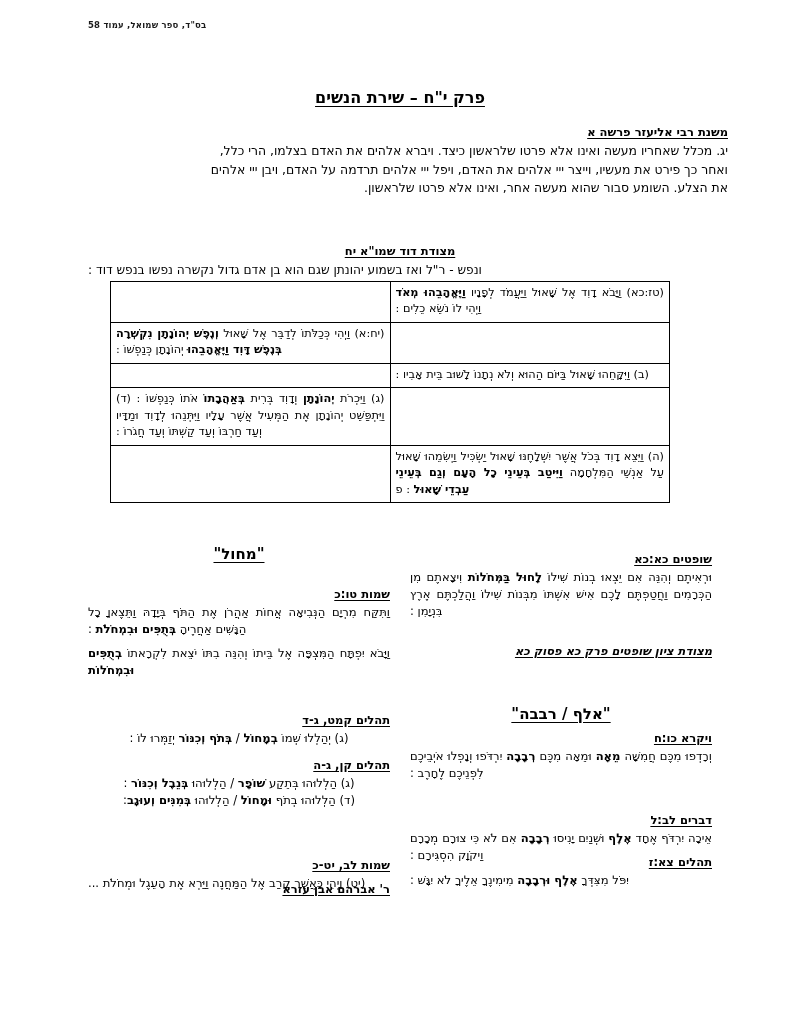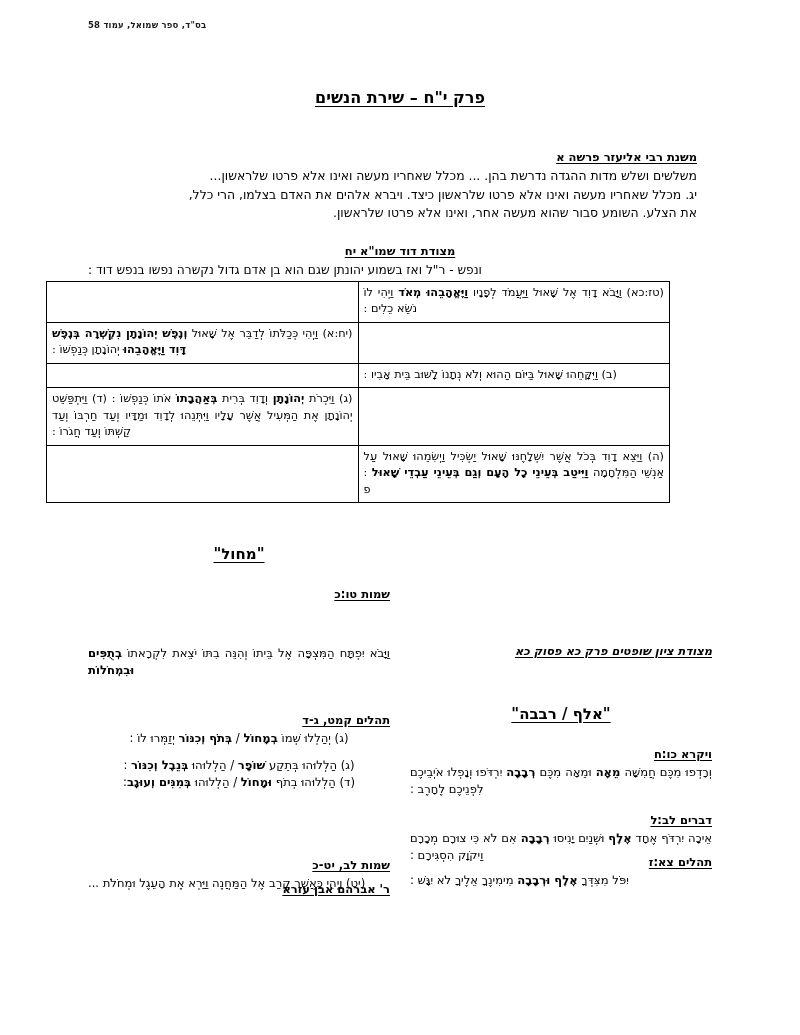--- a/index.html
+++ b/index.html
@@ -67,23 +67,22 @@
   .body-text {
     font-size: 12px;
     line-height: 1.5;
     text-align: justify;
     text-align-last: left;
   }
 
   
   #intro-block {
     top: 124px;
-    right: 103px;
+    right: 72px;
     width: 624px;
-    margin-top: 25px;
   }
   #intro-block .body-text {
     text-align: justify;
     text-align-last: right;
     direction: rtl;
     font-size: 12.4px;
     line-height: 1.52;
   }
   #intro-block .body-text .ln {
     display: block;
@@ -101,21 +100,21 @@
     text-align: center;
     font-size: 12.2px;
     line-height: 1.5;
   }
 
   
   .verse-table {
     position: absolute;
     top: 281px;
     right: 130px;
-    width: 624px;
+    width: 560px;
     border-collapse: collapse;
     table-layout: fixed;
     direction: rtl;
   }
   .verse-table td {
     border: 1px solid #000000;
     vertical-align: top;
     padding: 3px 5px 4px 5px;
     font-size: 11.3px;
     line-height: 1.46;
@@ -162,22 +161,22 @@
 
 <div class="page">
 
   <div class="doc-header">בס"ד, ספר שמואל, עמוד 58</div>
 
   <div class="doc-title">פרק י"ח – שירת הנשים</div>
 
   <div class="block" id="intro-block">
     <div class="sec-head">משנת רבי אליעזר פרשה א</div>
     <div class="body-text">
-      <span class="ln">משלשים ושלש מדות ההגדה נדרשת בהן. ... מכלל שאחריו מעשה ואינו אלא פרטו שלראשון...</span>
       <span class="ln">יג. מכלל שאחריו מעשה ואינו אלא פרטו שלראשון כיצד. ויברא אלהים את האדם בצלמו, הרי כלל,</span>
+      <span class="ln">ואחר כך פירט את מעשיו, וייצר ייי אלהים את האדם, ויפל ייי אלהים תרדמה על האדם, ויבן ייי אלהים</span>
       <span class="ln">את הצלע. השומע סבור שהוא מעשה אחר, ואינו אלא פרטו שלראשון.</span>
     </div>
   </div>
 
   <div class="block" id="metzudat-block">
     <div class="sec-head">מצודת דוד שמו"א יח</div>
     <div class="body-text">ונפש - ר"ל ואז בשמוע יהונתן שגם הוא בן אדם גדול נקשרה נפשו בנפש דוד :</div>
   </div>
 
   <table class="verse-table">
@@ -224,54 +223,60 @@
       </tr>
     </tbody>
   </table>
 
   <div class="block col-right" style="top:545px;">
     <div class="group-title">"מחול"</div>
   </div>
 
   <div class="block col-right sub-block" style="top:586px;margin-left:40px;">
     <div class="sec-head">שמות טו:כ</div>
+    <div class="body-text">וַתִּקַּח מִרְיָם הַנְּבִיאָה אֲחוֹת אַהֲרֹן אֶת הַתֹּף בְּיָדָהּ וַתֵּצֶאןָ כָל הַנָּשִׁים אַחֲרֶיהָ <b>בְּתֻפִּים וּבִמְחֹלֹת</b> :</div>
   </div>
 
   <div class="block col-right sub-block" style="top:645px;">
     <div class="body-text">וַיָּבֹא יִפְתָּח הַמִּצְפָּה אֶל בֵּיתוֹ וְהִנֵּה בִתּוֹ יֹצֵאת לִקְרָאתוֹ <b>בְתֻפִּים וּבִמְחֹלוֹת</b></div>
   </div>
 
   <div class="block col-right sub-block" style="top:712px;">
     <div class="sec-head">תהלים קמט, ג-ד</div>
     <div class="body-text ctr-last">(ג) יְהַלְלוּ שְׁמוֹ <b>בְמָחוֹל</b> / <b>בְּתֹף וְכִנּוֹר</b> יְזַמְּרוּ לוֹ :</div>
   </div>
 
   <div class="block col-right sub-block" style="top:757px;">
+    <div class="sec-head">תהלים קן, ג-ה</div>
     <div class="body-text ctr-last">(ג) הַלְלוּהוּ בְּתֵקַע <b>שׁוֹפָר</b> / הַלְלוּהוּ <b>בְּנֵבֶל וְכִנּוֹר</b> :<br>(ד) הַלְלוּהוּ בְתֹף <b>וּמָחוֹל</b> / הַלְלוּהוּ <b>בְּמִנִּים וְעוּגָב</b>:</div>
   </div>
 
   <div class="block col-right sub-block" style="top:817px;margin-top:40px;">
     <div class="sec-head">שמות לב, יט-כ</div>
     <div class="body-text">(יט) וַיְהִי כַּאֲשֶׁר קָרַב אֶל הַמַּחֲנֶה וַיַּרְא אֶת הָעֵגֶל וּמְחֹלֹת ...</div>
   </div>
 
   <div class="block col-right sub-block" style="top:881px;">
     <div class="sec-head">ר' אברהם אבן עזרא</div>
   </div>
 
+  <div class="block col-left sub-block" style="top:551px;">
+    <div class="sec-head">שופטים כא:כא</div>
+    <div class="body-text">וּרְאִיתֶם וְהִנֵּה אִם יֵצְאוּ בְנוֹת שִׁילוֹ <b>לָחוּל בַּמְּחֹלוֹת</b> וִיצָאתֶם מִן הַכְּרָמִים וַחֲטַפְתֶּם לָכֶם אִישׁ אִשְׁתּוֹ מִבְּנוֹת שִׁילוֹ וַהֲלַכְתֶּם אֶרֶץ בִּנְיָמִן :</div>
+  </div>
 
   <div class="block col-left sub-block" style="top:643px;font-style:italic;">
     <div class="sec-head">מצודת ציון שופטים פרק כא פסוק כא</div>
   </div>
 
   <div class="block col-left" style="top:705px;">
     <div class="group-title">"אלף / רבבה"</div>
   </div>
 
-  <div class="block col-left sub-block" style="top:746px;margin-left:38px;">
+  <div class="block col-left sub-block" style="top:730px;margin-left:38px;">
     <div class="sec-head">ויקרא כו:ח</div>
     <div class="body-text">וְרָדְפוּ מִכֶּם חֲמִשָּׁה <b>מֵאָה</b> וּמֵאָה מִכֶּם <b>רְבָבָה</b> יִרְדֹּפוּ וְנָפְלוּ אֹיְבֵיכֶם לִפְנֵיכֶם לֶחָרֶב :</div>
   </div>
 
   <div class="block col-left sub-block" style="top:812px;">
     <div class="sec-head">דברים לב:ל</div>
     <div class="body-text">אֵיכָה יִרְדֹּף אֶחָד <b>אֶלֶף</b> וּשְׁנַיִם יָנִיסוּ <b>רְבָבָה</b> אִם לֹא כִּי צוּרָם מְכָרָם וַיקֹוָק הִסְגִּירָם :</div>
   </div>
 
   <div class="block col-left sub-block" style="top:854px;">

